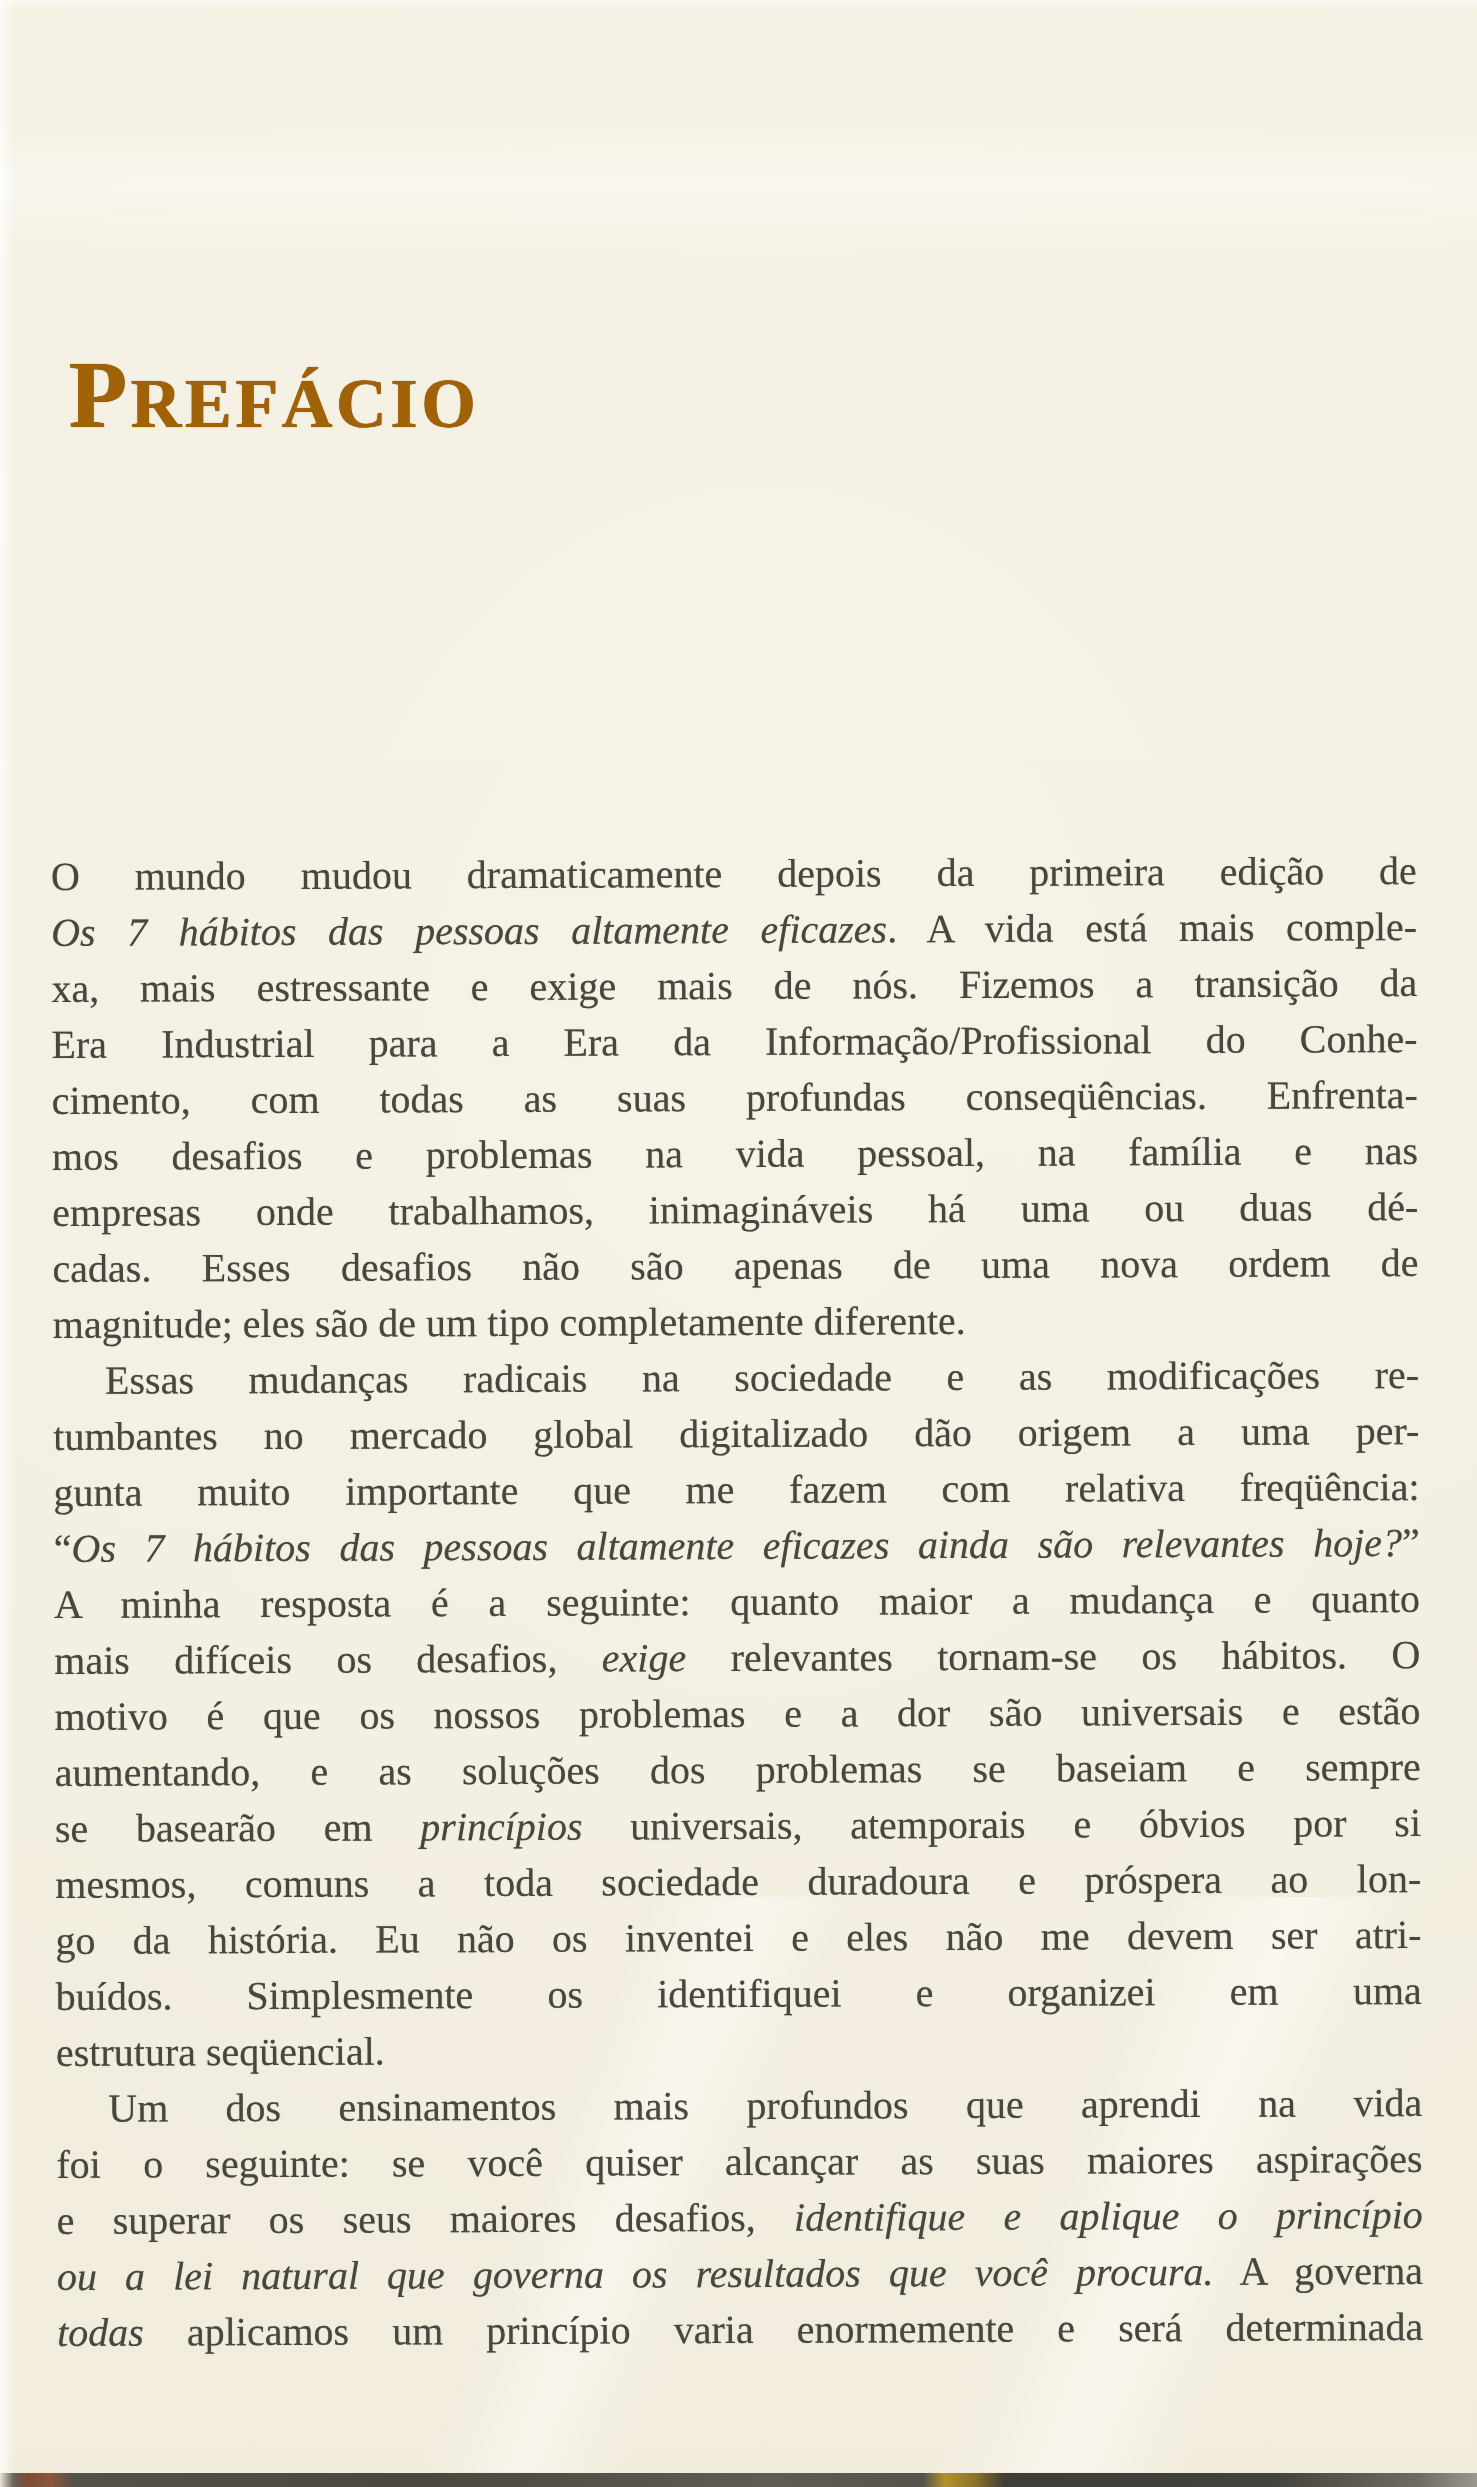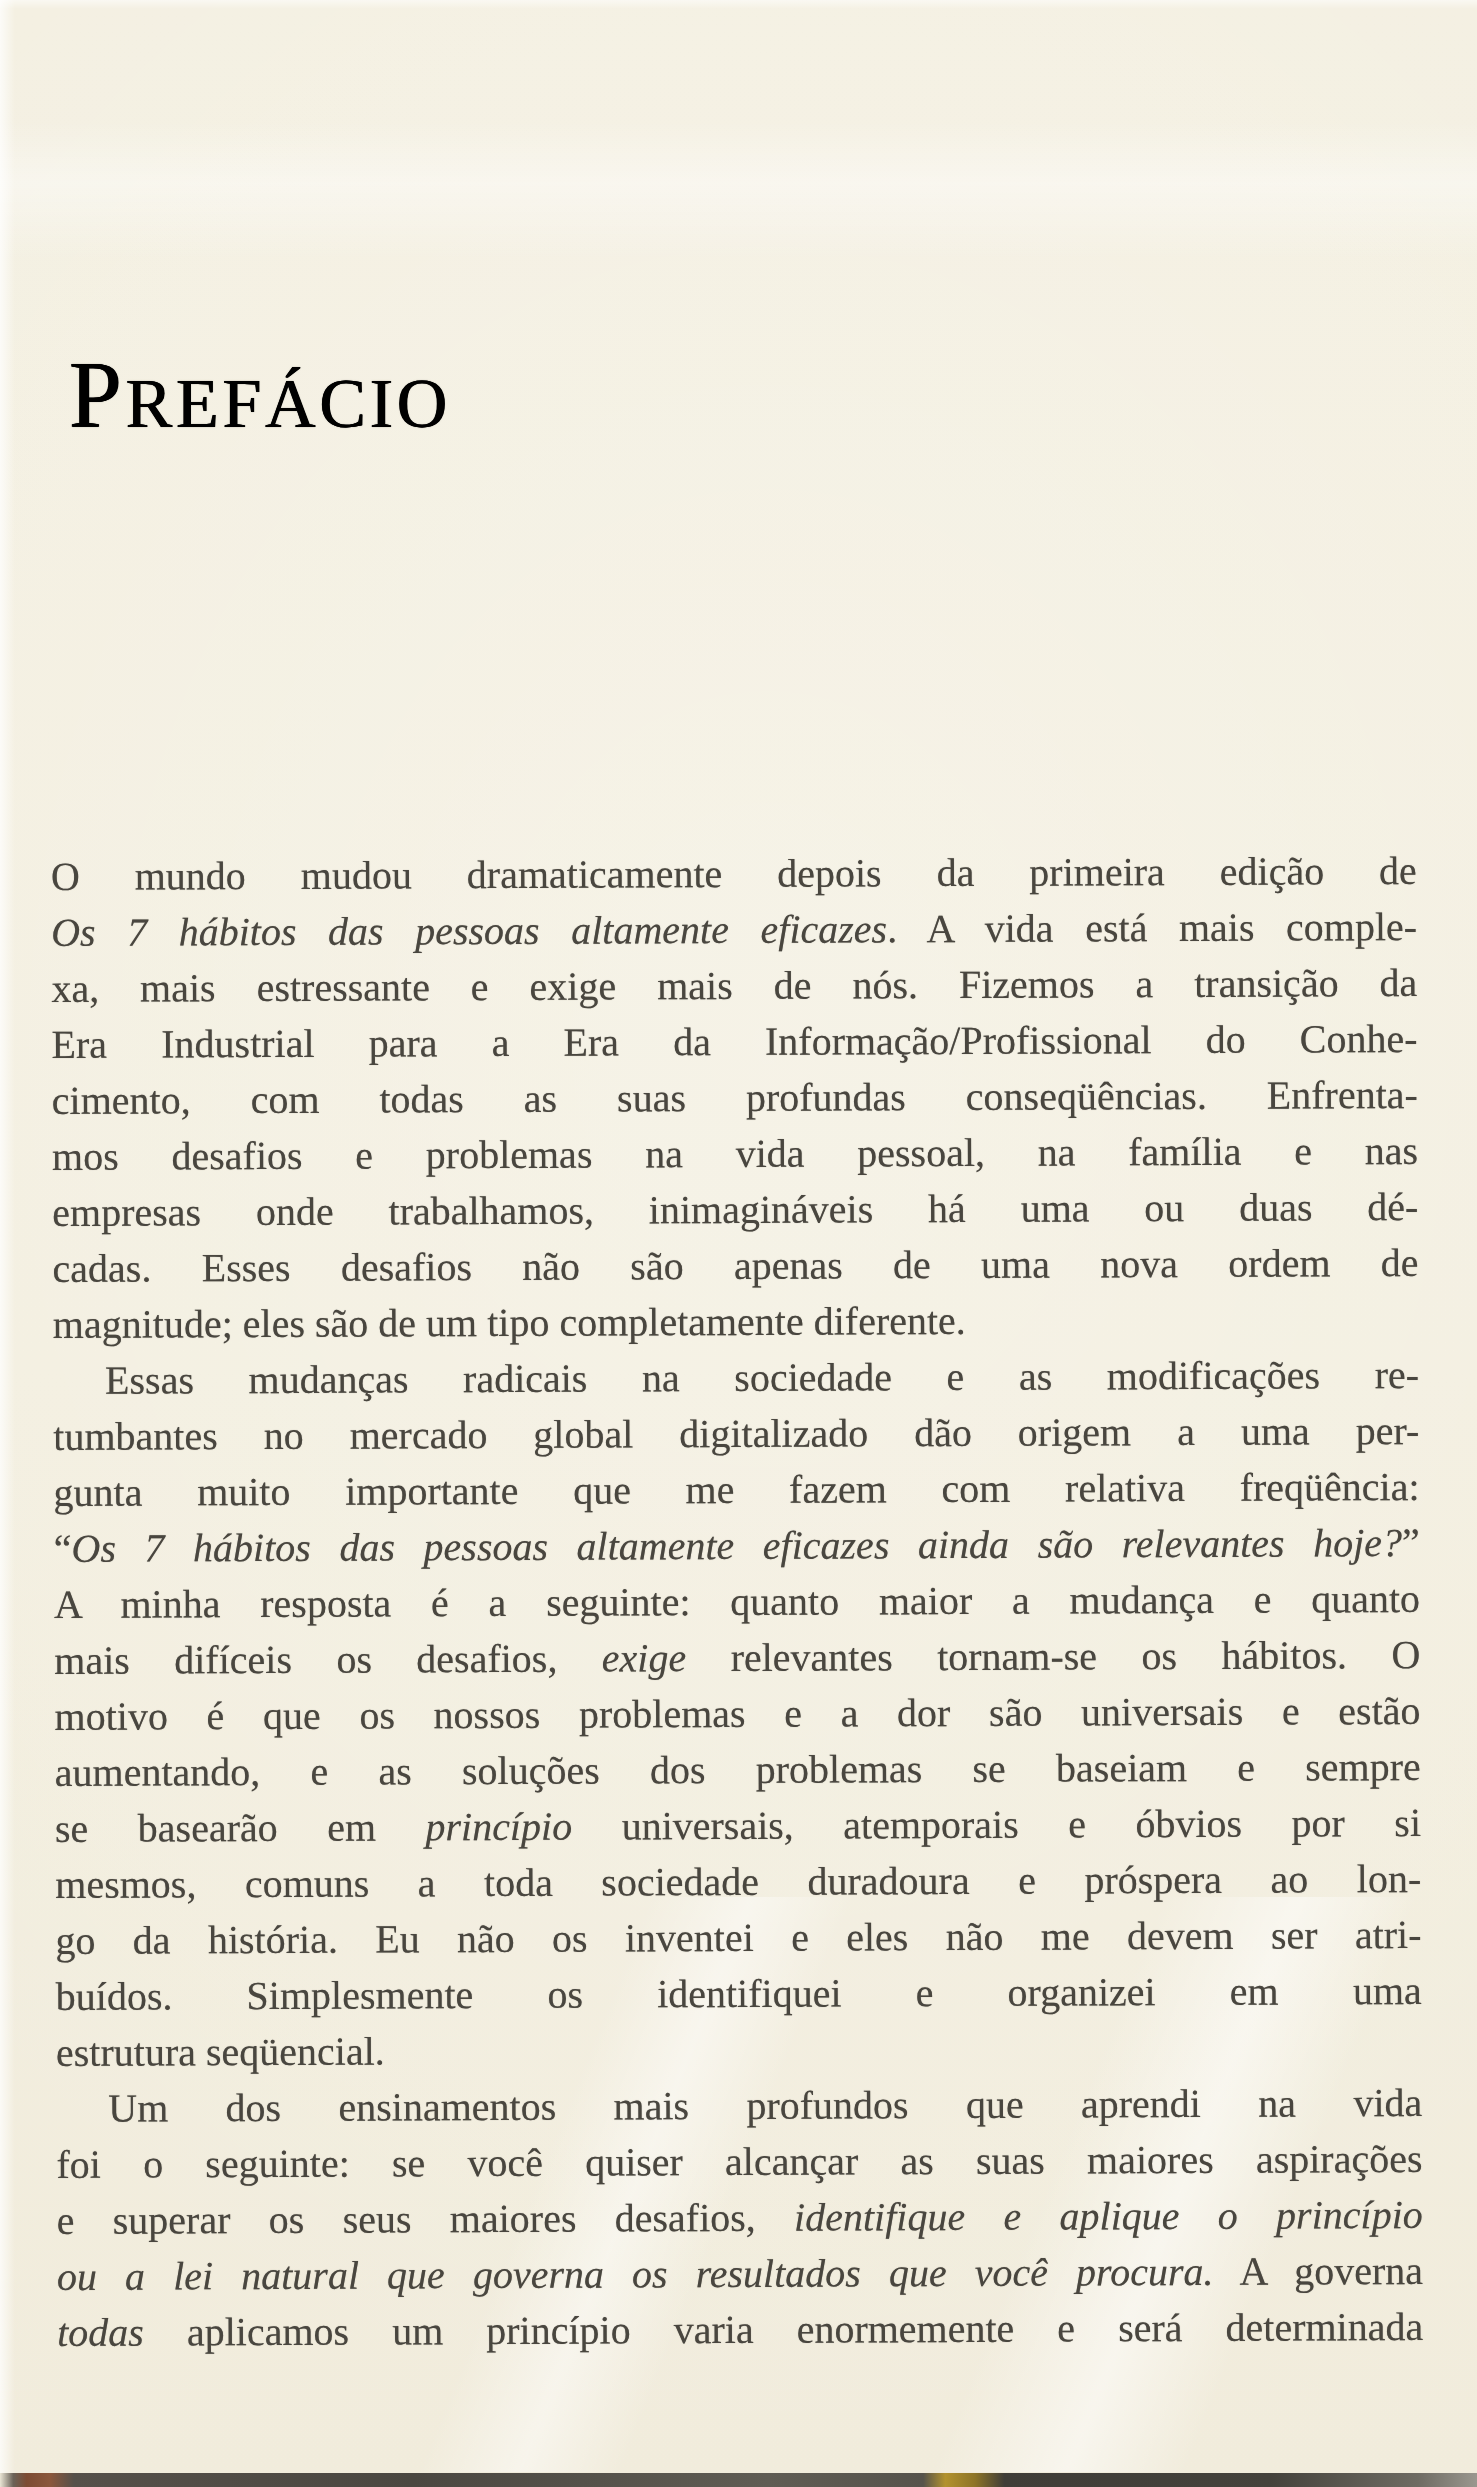--- a/index.html
+++ b/index.html
@@ -42,24 +42,25 @@
   .edge-bottom {
     position: absolute; left: 0; bottom: 0; width: 100%; height: 14px;
     background: linear-gradient(90deg,
       #e9e5d5 0%, #6a6258 0.9%, #7c4b33 1.8%, #8a573c 3.4%, #55504a 5%,
       #4a4741 28%, #5f5c54 52%, #56534c 62.5%, #b2922e 64%, #8d7427 66%,
       #3f3d38 68%, #44423c 86%, #6e6b63 96%, #9a978f 100%);
   }
   
   .title {
     position: absolute; left: 69px; top: 340px;
-    color: #000000;
+    color: #a16207;
     letter-spacing: 3.7px;
     text-shadow: 0.5px 0 0 currentColor, -0.4px 0 0 currentColor, 0 0 1.4px rgba(84,81,75,0.55);
     white-space: nowrap;
+    font-weight: bold;
   }
   .title .initial { font-size: 95px; }
   .title .rest    { font-size: 70px; }
   
   .text-block {
     position: absolute; left: 54px; top: 846px; width: 1366px;
     color: #49463f;
     font-size: 40px;
     line-height: 56px;
     text-shadow: 0 0 0.8px rgba(73,70,63,0.6);
@@ -95,21 +96,21 @@
     <div class="line"><span>cadas. Esses desafios não são apenas de uma nova ordem de</span></div>
     <div class="line flush"><span>magnitude; eles são de um tipo completamente diferente.</span></div>
     <div class="line indent"><span>Essas mudanças radicais na sociedade e as modificações re-</span></div>
     <div class="line"><span>tumbantes no mercado global digitalizado dão origem a uma per-</span></div>
     <div class="line"><span>gunta muito importante que me fazem com relativa freqüência:</span></div>
     <div class="line"><span>“</span><em>Os 7 hábitos das pessoas altamente eficazes ainda são relevantes hoje?</em><span>”</span></div>
     <div class="line"><span>A minha resposta é a seguinte: quanto maior a mudança e quanto</span></div>
     <div class="line"><span>mais difíceis os desafios, </span><em>exige</em><span> relevantes tornam-se os hábitos. O</span></div>
     <div class="line"><span>motivo é que os nossos problemas e a dor são universais e estão</span></div>
     <div class="line"><span>aumentando, e as soluções dos problemas se baseiam e sempre</span></div>
-    <div class="line"><span>se basearão em </span><em>princípio</em><span> universais, atemporais e óbvios por si</span></div>
+    <div class="line"><span>se basearão em </span><em>princípios</em><span> universais, atemporais e óbvios por si</span></div>
     <div class="line"><span>mesmos, comuns a toda sociedade duradoura e próspera ao lon-</span></div>
     <div class="line"><span>go da história. Eu não os inventei e eles não me devem ser atri-</span></div>
     <div class="line"><span>buídos. Simplesmente os identifiquei e organizei em uma</span></div>
     <div class="line flush"><span>estrutura seqüencial.</span></div>
     <div class="line indent"><span>Um dos ensinamentos mais profundos que aprendi na vida</span></div>
     <div class="line"><span>foi o seguinte: se você quiser alcançar as suas maiores aspirações</span></div>
     <div class="line"><span>e superar os seus maiores desafios, </span><em>identifique e aplique o princípio</em></div>
     <div class="line"><em>ou a lei natural que governa os resultados que você procura.</em><span> A governa</span></div>
     <div class="line"><em>todas</em><span> aplicamos um princípio varia enormemente e será determinada</span></div>
   </div>

